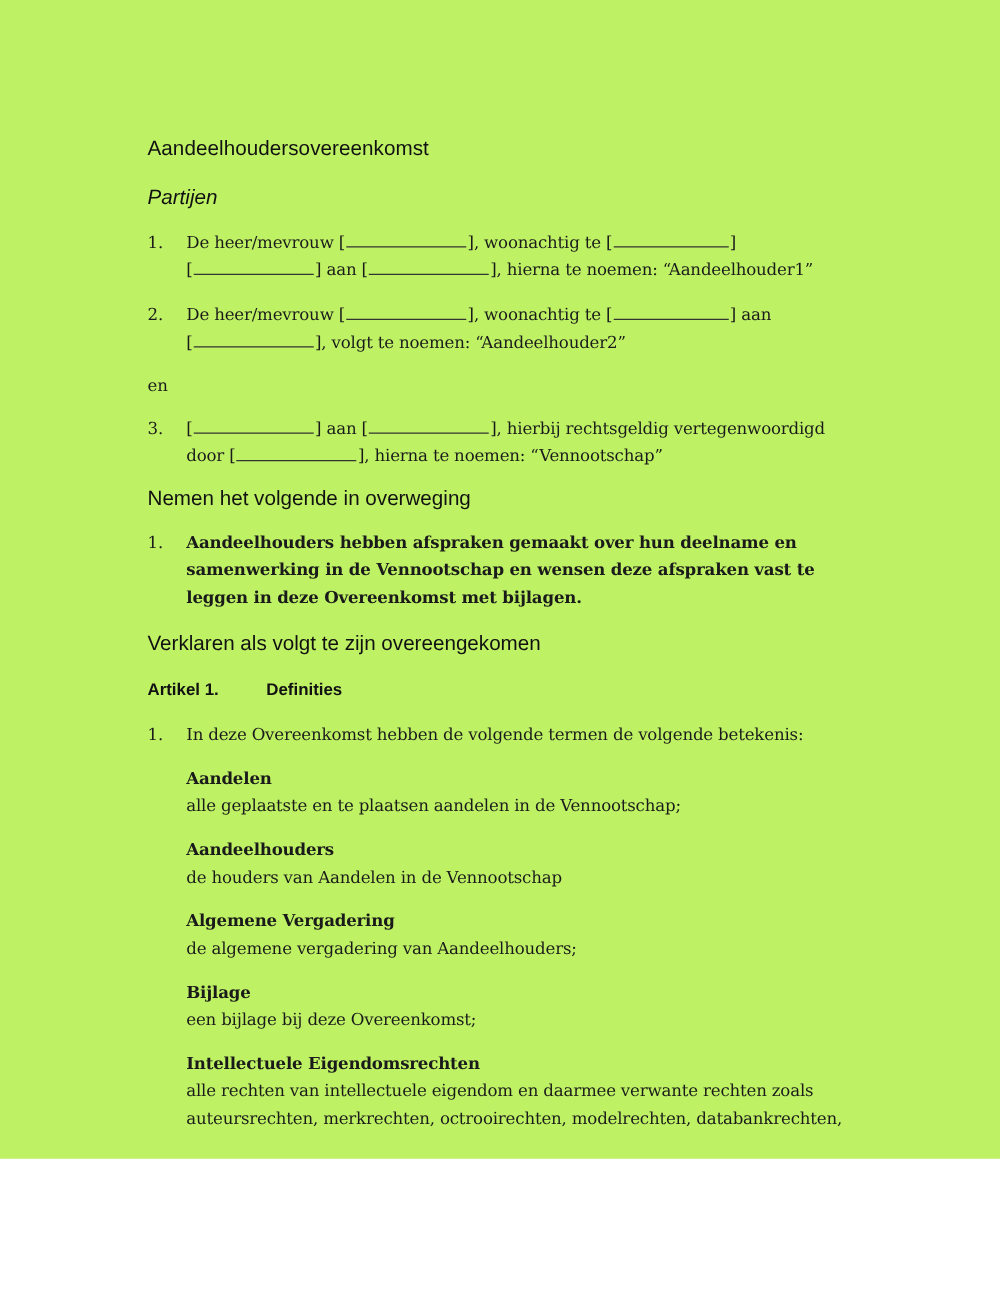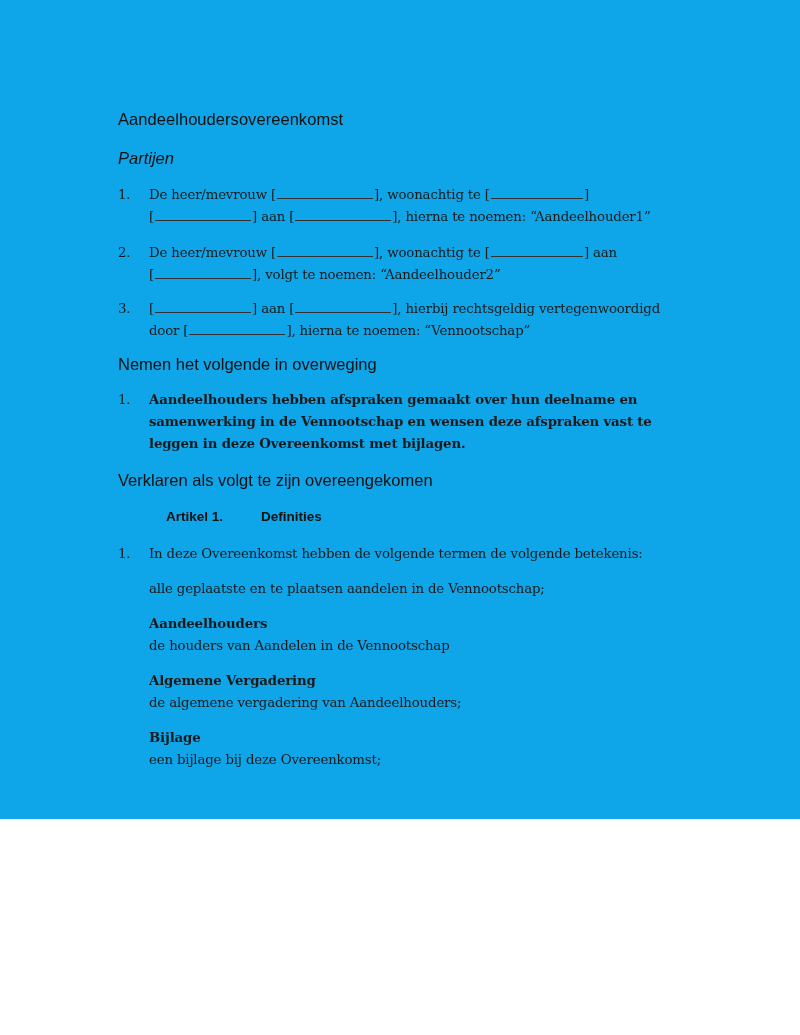--- a/index.html
+++ b/index.html
@@ -12,22 +12,22 @@
       height: 1035px;
       position: relative;
       overflow: hidden;
       color: #1a1a1a;
     }
     .page {
       position: absolute;
       left: 0;
       top: 0;
       width: 800px;
-      height: 819px;
-      background: #0ea5e9;
+      height: 927px;
+      background: #bef264;
     }
     .content {
       position: absolute;
       left: 118px;
       top: 108px;
       width: 570px;
     }
     .h-title {
       font-family: "Liberation Sans", "DejaVu Sans", sans-serif;
       font-size: 16.5px;
@@ -107,62 +107,69 @@
     </div>
 
     <div class="num-item serif" style="margin-top:14px;">
       <span class="num">2.</span>
       <div class="body">
         <div><span>De heer/mevrouw [</span><span class="blank" style="width:96px;"></span><span>], woonachtig te [</span><span class="blank" style="width:92px;"></span><span>] aan</span></div>
         <div><span>[</span><span class="blank" style="width:96px;"></span><span>], volgt te noemen: “Aandeelhouder2”</span></div>
       </div>
     </div>
 
+    <div class="serif" style="margin-top:13px;">en</div>
 
     <div class="num-item serif" style="margin-top:12px;">
       <span class="num">3.</span>
       <div class="body">
         <div><span>[</span><span class="blank" style="width:96px;"></span><span>] aan [</span><span class="blank" style="width:96px;"></span><span>], hierbij rechtsgeldig vertegenwoordigd</span></div>
         <div><span>door [</span><span class="blank" style="width:96px;"></span><span>], hierna te noemen: “Vennootschap”</span></div>
       </div>
     </div>
 
     <div class="h-section" style="margin-top:11px;">Nemen het volgende in overweging</div>
 
     <div class="num-item serif" style="margin-top:14px;">
       <span class="num">1.</span>
       <div class="body" style="width:530px;font-weight:bold;">Aandeelhouders hebben afspraken gemaakt over hun deelname en samenwerking in de Vennootschap en wensen deze afspraken vast te leggen in deze Overeenkomst met bijlagen.</div>
     </div>
 
     <div class="h-section" style="margin-top:14px;">Verklaren als volgt te zijn overeengekomen</div>
 
-    <div class="article" style="margin-top:16px;margin-left:48px;">
+    <div class="article" style="margin-top:16px;">
       <span class="art-num">Artikel 1.</span>
       <span>Definities</span>
     </div>
 
     <div class="num-item serif" style="margin-top:16px;">
       <span class="num">1.</span>
       <div class="body">In deze Overeenkomst hebben de volgende termen de volgende betekenis:</div>
     </div>
 
     <div class="def-block serif" style="margin-top:13px;">
+      <span class="def-term">Aandelen</span>
       <span class="def-text">alle geplaatste en te plaatsen aandelen in de Vennootschap;</span>
     </div>
 
     <div class="def-block serif" style="margin-top:13px;">
       <span class="def-term">Aandeelhouders</span>
       <span class="def-text">de houders van Aandelen in de Vennootschap</span>
     </div>
 
     <div class="def-block serif" style="margin-top:13px;">
       <span class="def-term">Algemene Vergadering</span>
       <span class="def-text">de algemene vergadering van Aandeelhouders;</span>
     </div>
 
     <div class="def-block serif" style="margin-top:13px;">
       <span class="def-term">Bijlage</span>
       <span class="def-text">een bijlage bij deze Overeenkomst;</span>
     </div>
 
+    <div class="def-block serif" style="margin-top:13px;">
+      <span class="def-term">Intellectuele Eigendomsrechten</span>
+      <span class="def-text">alle rechten van intellectuele eigendom en daarmee verwante rechten zoals</span>
+      <span class="def-text">auteursrechten, merkrechten, octrooirechten, modelrechten, databankrechten,</span>
+    </div>
 
   </div>
 </div>
 
 </body></html>

